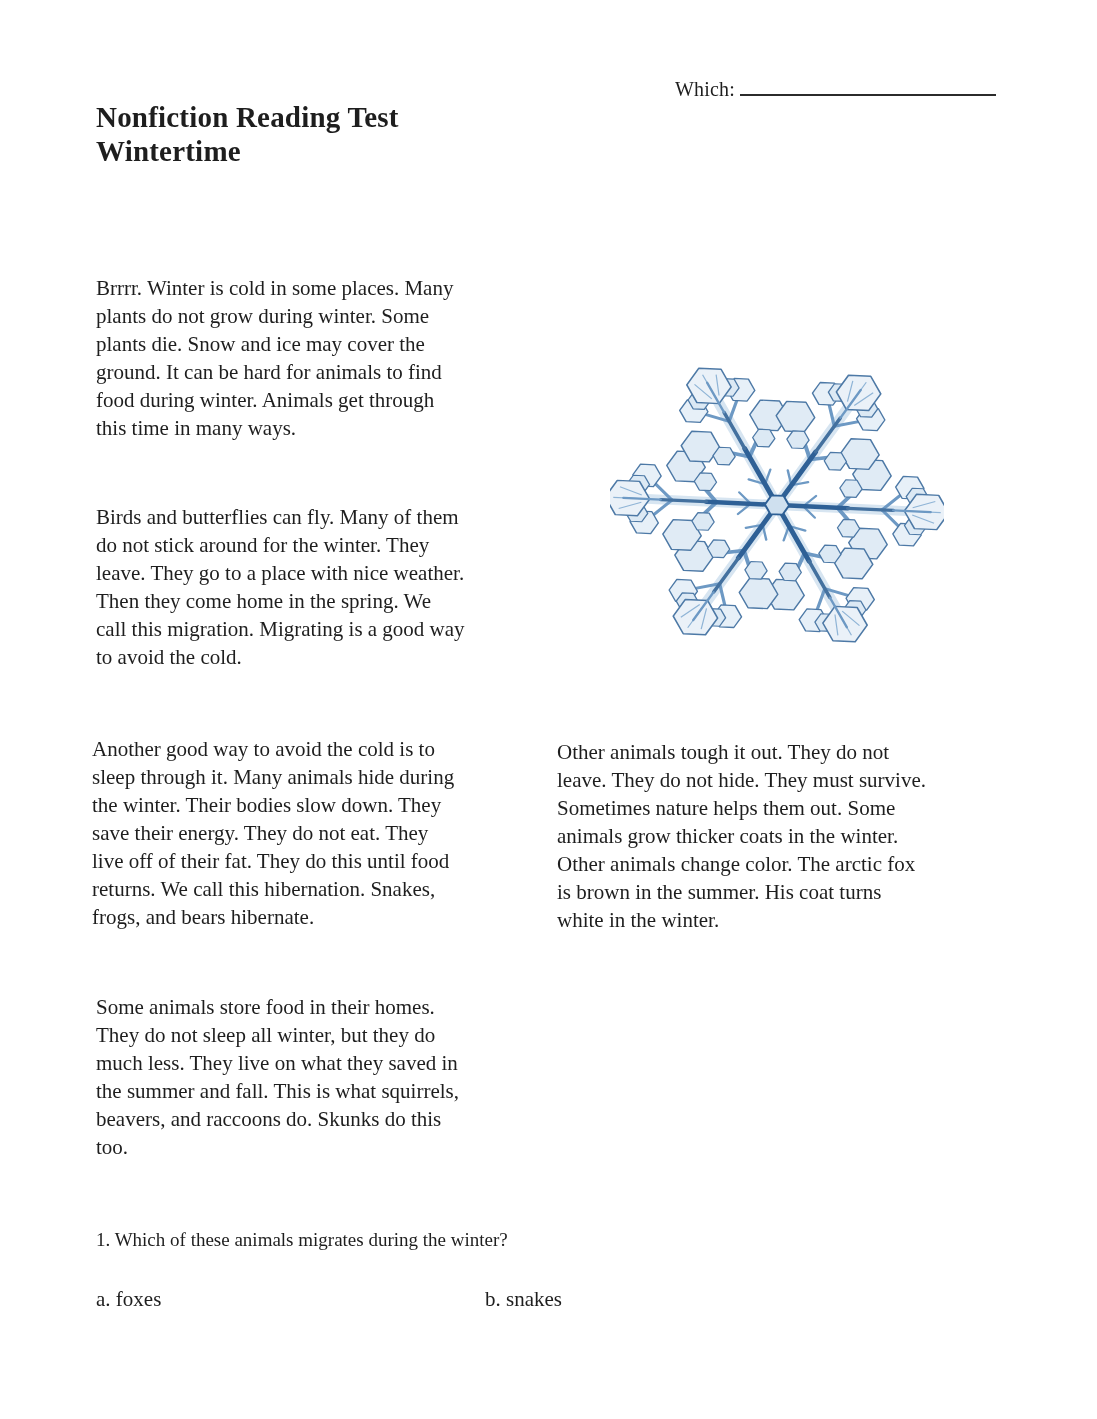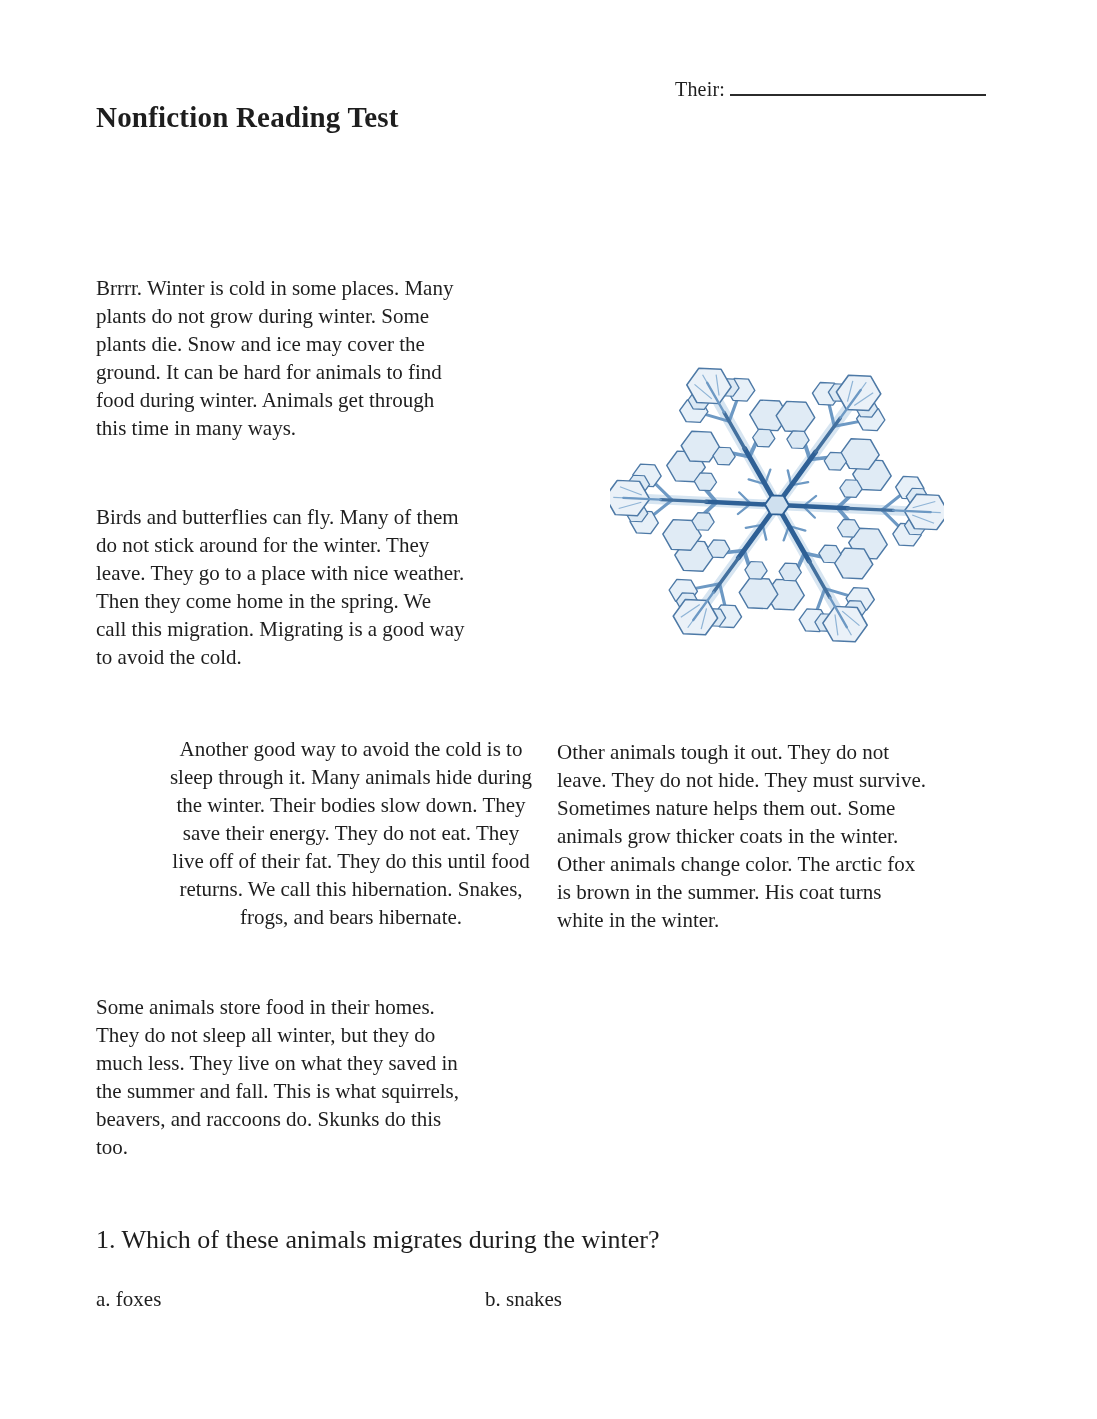--- a/index.html
+++ b/index.html
@@ -27,44 +27,45 @@
 
   .title-block { left: 96px; top: 100px; font-size: 29px; font-weight: bold; line-height: 34px; letter-spacing: 0.2px; }
 
   .directions { left: 96px; top: 192px; width: 920px; font-size: 21px; line-height: 29px; }
   .directions-label { font-weight: bold; }
   .directions-text { white-space: pre-line; }
 
   .para { font-size: 21px; line-height: 28px; white-space: pre-line; width: 490px; }
   .p1 { left: 96px; top: 274px; }
   .p2 { left: 96px; top: 503px; }
-  .p3 { left: 106px; top: 735px; text-align: center; }
+  .p3 { left: 92px; top: 735px; }
   .p4 { left: 96px; top: 993px; }
   .pA { left: 557px; top: 738px; }
   .pB { left: 557px; top: 990px; }
 
   .snowflake-wrap { left: 610px; top: 356px; width: 334px; height: 298px; }
 
-  .question-line { left: 96px; top: 1226px; width: 760px; font-size: 26px; line-height: 28px; }
+  .question-line { left: 96px; top: 1226px; width: 760px; font-size: 19px; line-height: 28px; }
   .choices { left: 96px; top: 1254px; width: 700px; font-size: 21px; }
   .choice-row { display: flex; line-height: 27px; margin-top: 32px; }
   .choice-cell-a { width: 389px; flex: 0 0 389px; }
   .choice-cell-b { flex: 1; }
 </style>
 </head>
 <body>
 
 <div id="page">
 
   <div class="abs name-row">
-    <span class="name-label">Their:</span><span class="name-blank"></span>
+    <span class="name-label">Which:</span><span class="name-blank"></span>
   </div>
 
   <div class="abs title-block">
     <div>Nonfiction Reading Test</div>
+    <div>Wintertime</div>
   </div>
 
 
   <div class="abs para p1">Brrrr. Winter is cold in some places. Many
 plants do not grow during winter. Some
 plants die. Snow and ice may cover the
 ground. It can be hard for animals to find
 food during winter.  Animals get through
 this time in many ways.</div>
   <div class="abs para p2">Birds and butterflies can fly. Many of them

